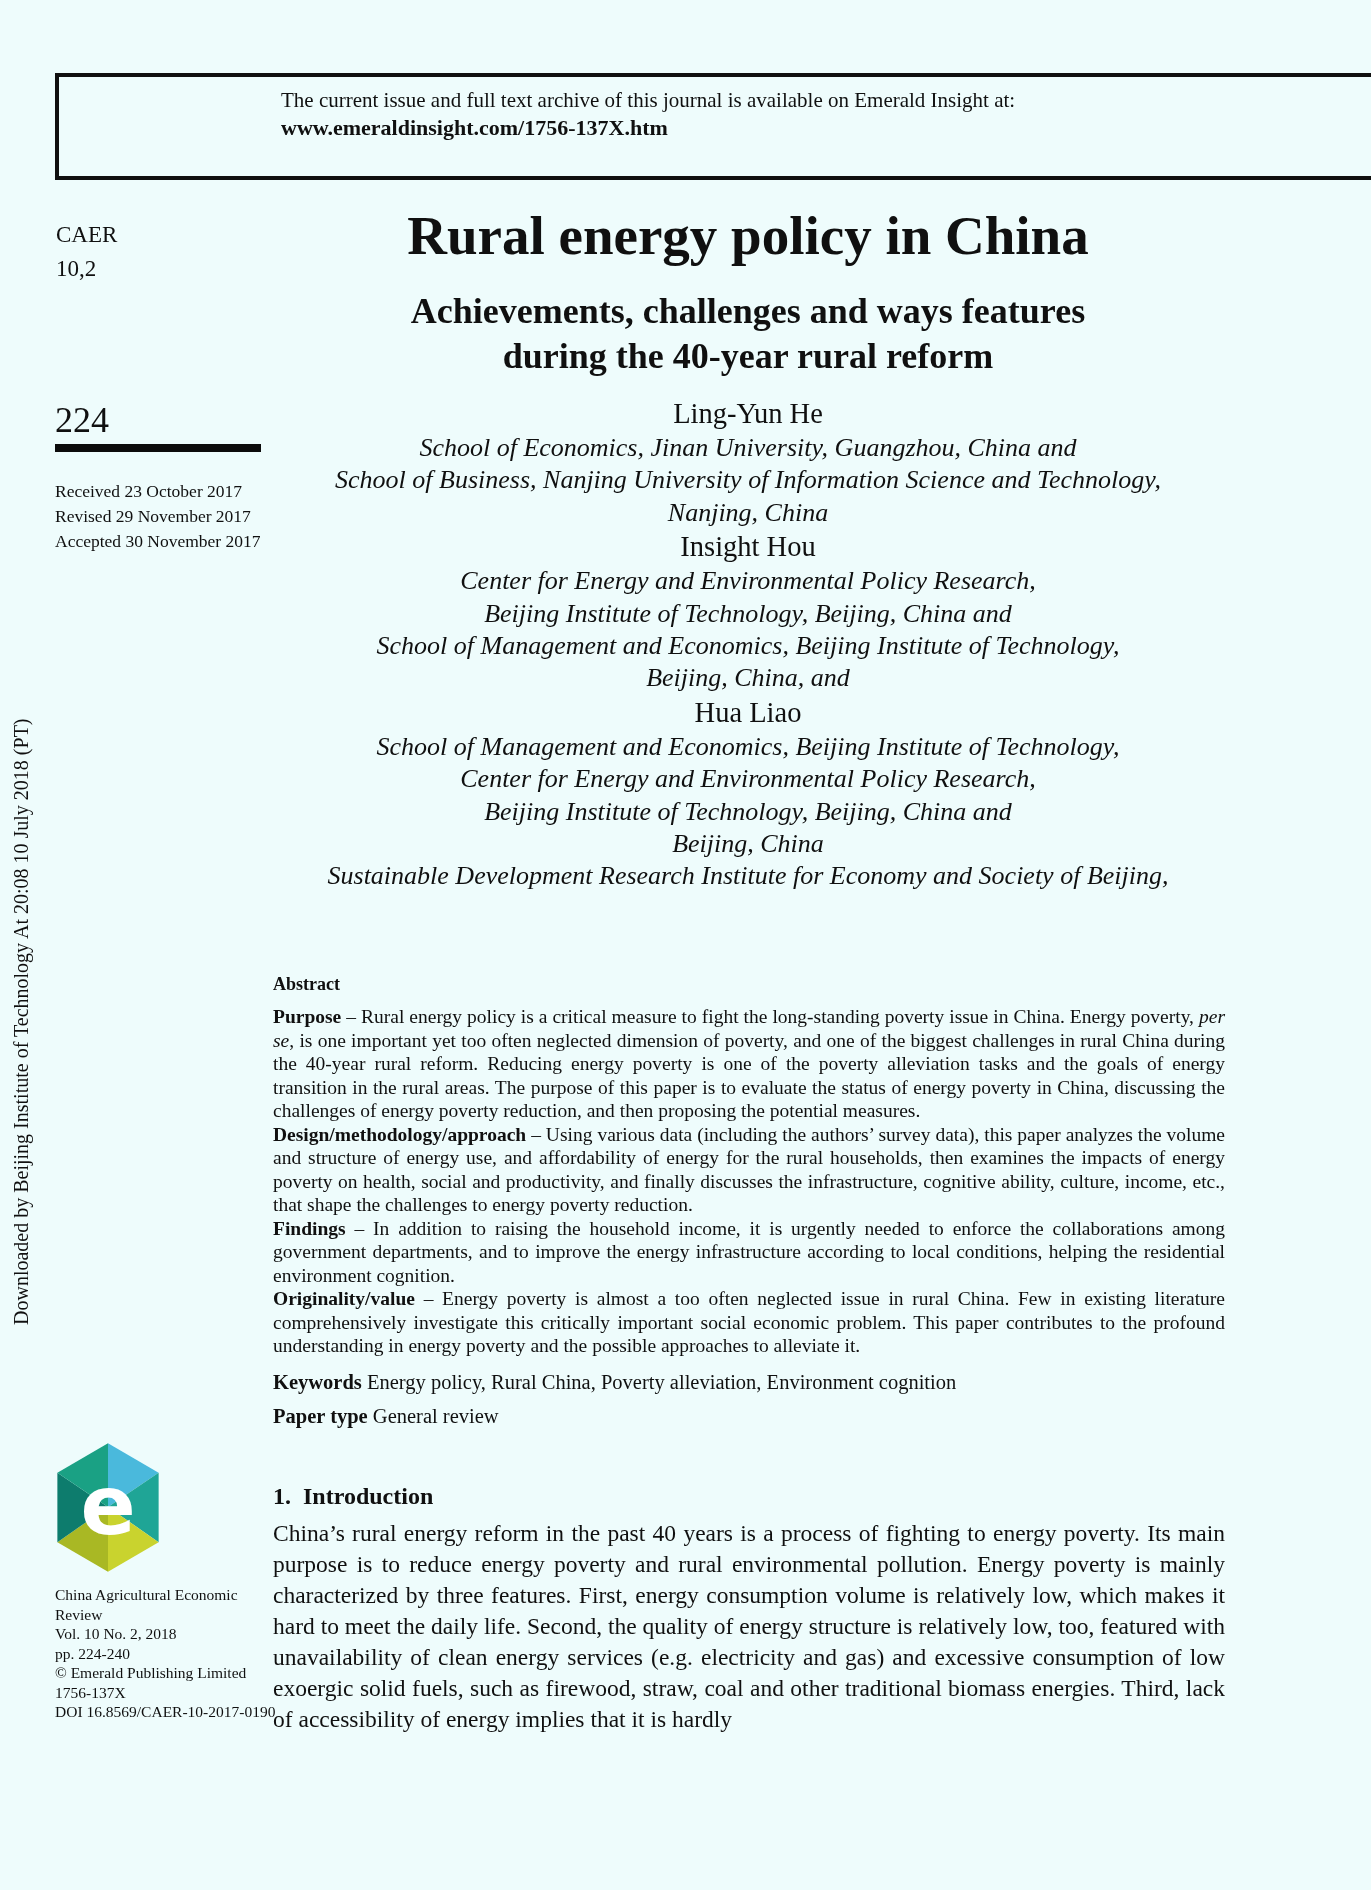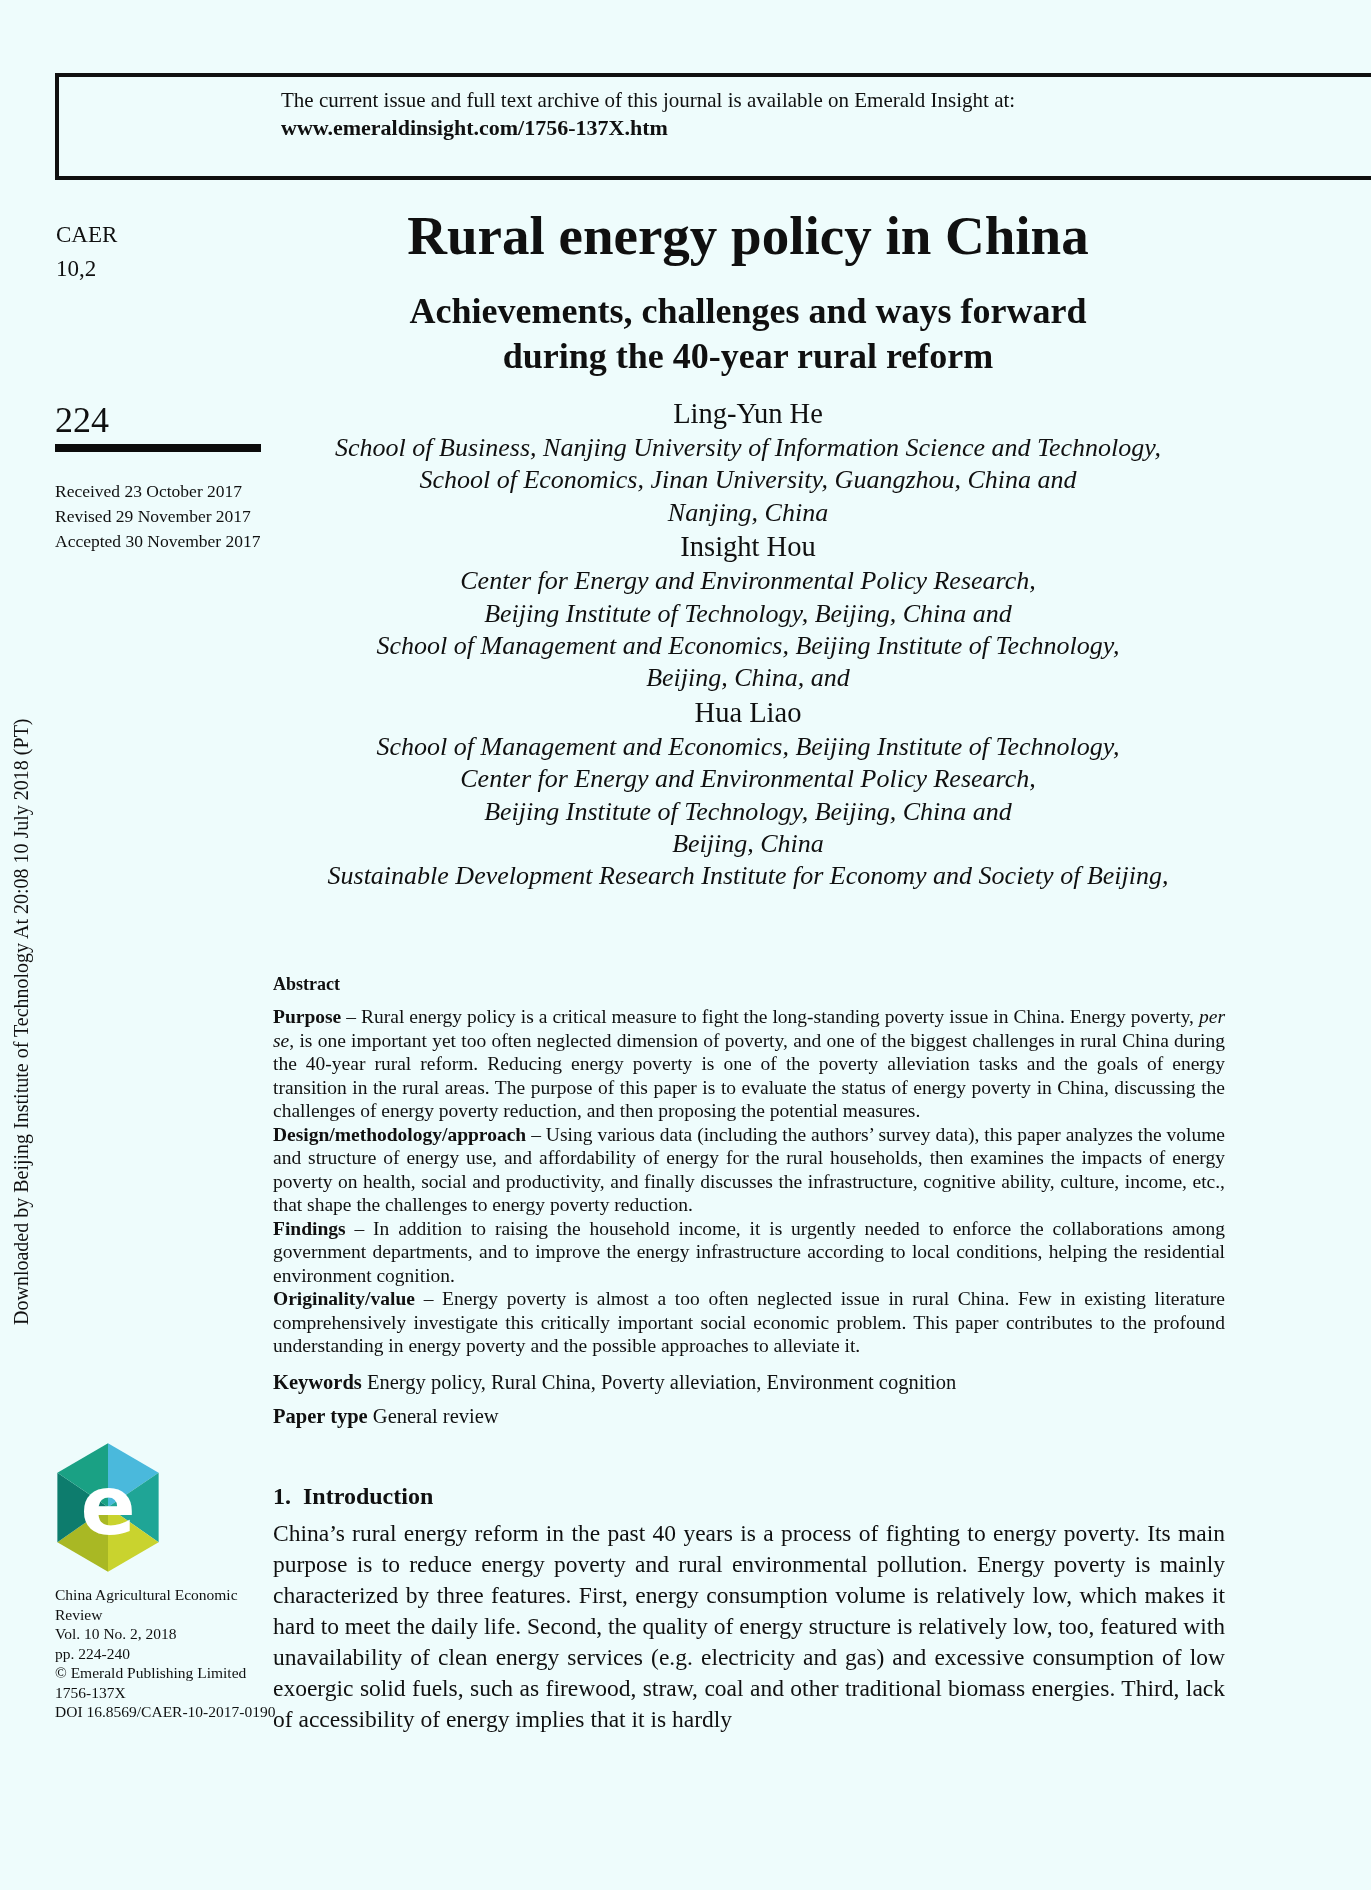--- a/index.html
+++ b/index.html
@@ -56,28 +56,28 @@
 <div class="abs pagenum">224</div>
 <div class="abs siderule"></div>
 <div class="abs dates">
   <div>Received 23 October 2017</div>
   <div>Revised 29 November 2017</div>
   <div>Accepted 30 November 2017</div>
 </div>
 
 <h1 class="abs headline" style="margin:0;">Rural energy policy in China</h1>
 <div class="abs subhead">
-  <div>Achievements, challenges and ways forward</div>
+  <div>Achievements, challenges and ways features</div>
   <div>during the 40-year rural reform</div>
 </div>
 
 <div class="abs authors">
   <div class="author-name">Ling-Yun He</div>
+  <div class="affil">School of Economics, Jinan University, Guangzhou, China and</div>
   <div class="affil">School of Business, Nanjing University of Information Science and Technology,</div>
-  <div class="affil">School of Economics, Jinan University, Guangzhou, China and</div>
   <div class="affil">Nanjing, China</div>
   <div class="author-name">Insight Hou</div>
   <div class="affil">Center for Energy and Environmental Policy Research,</div>
   <div class="affil">Beijing Institute of Technology, Beijing, China and</div>
   <div class="affil">School of Management and Economics, Beijing Institute of Technology,</div>
   <div class="affil">Beijing, China, and</div>
   <div class="author-name">Hua Liao</div>
   <div class="affil">School of Management and Economics, Beijing Institute of Technology,</div>
   <div class="affil">Center for Energy and Environmental Policy Research,</div>
   <div class="affil">Beijing Institute of Technology, Beijing, China and</div>

